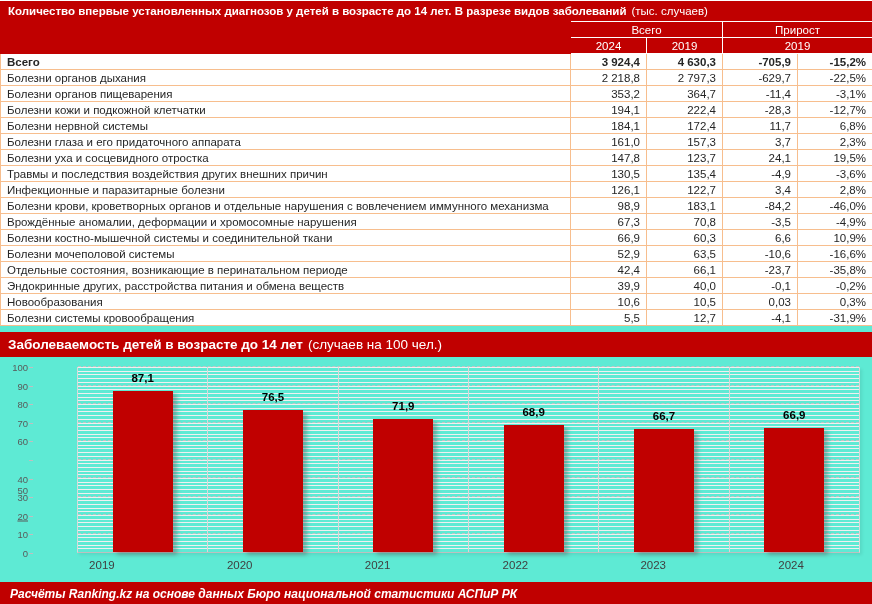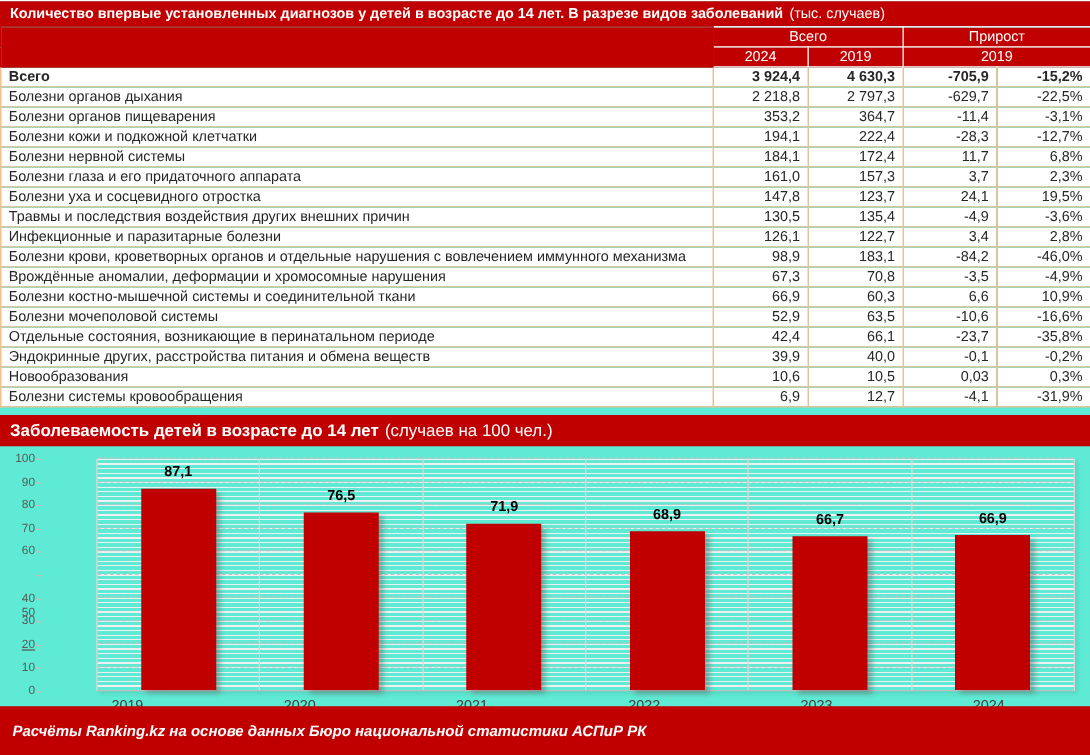--- a/index.html
+++ b/index.html
@@ -76,21 +76,21 @@
   .xlabels {
     position: absolute; left: 33px; right: 12px; bottom: 2px; height: 18px;
     display: flex;
   }
   .xlab {
     flex: 1 1 0; text-align: center; font-size: 11.5px; color: #404040;
   }
 
   
   .footer {
-    position: absolute; left: 0; bottom: 0; width: 872px; height: 40px;
+    position: absolute; left: 0; bottom: 0; width: 872px; height: 23px;
     background: #C00000; color: #fff;
     font-size: 12px; font-weight: bold; font-style: italic;
     display: flex; align-items: center; padding: 0 10px;
   }
 </style>
 </head>
 <body>
 
 <div class="page">
 
@@ -227,21 +227,21 @@
         </tr>
         <tr>
           <td class="lbl">Новообразования</td>
           <td class="num">10,6</td>
           <td class="num">10,5</td>
           <td class="num">0,03</td>
           <td class="num">0,3%</td>
         </tr>
         <tr>
           <td class="lbl">Болезни системы кровообращения</td>
-          <td class="num">6,9</td>
+          <td class="num">5,5</td>
           <td class="num">12,7</td>
           <td class="num">-4,1</td>
           <td class="num">-31,9%</td>
         </tr>
       </tbody>
   </table>
 
   <div class="banner" id="chart-title">
     <span class="b-bold">Заболеваемость детей в возрасте до 14 лет</span>
     <span class="b-unit">(случаев на 100 чел.)</span>

